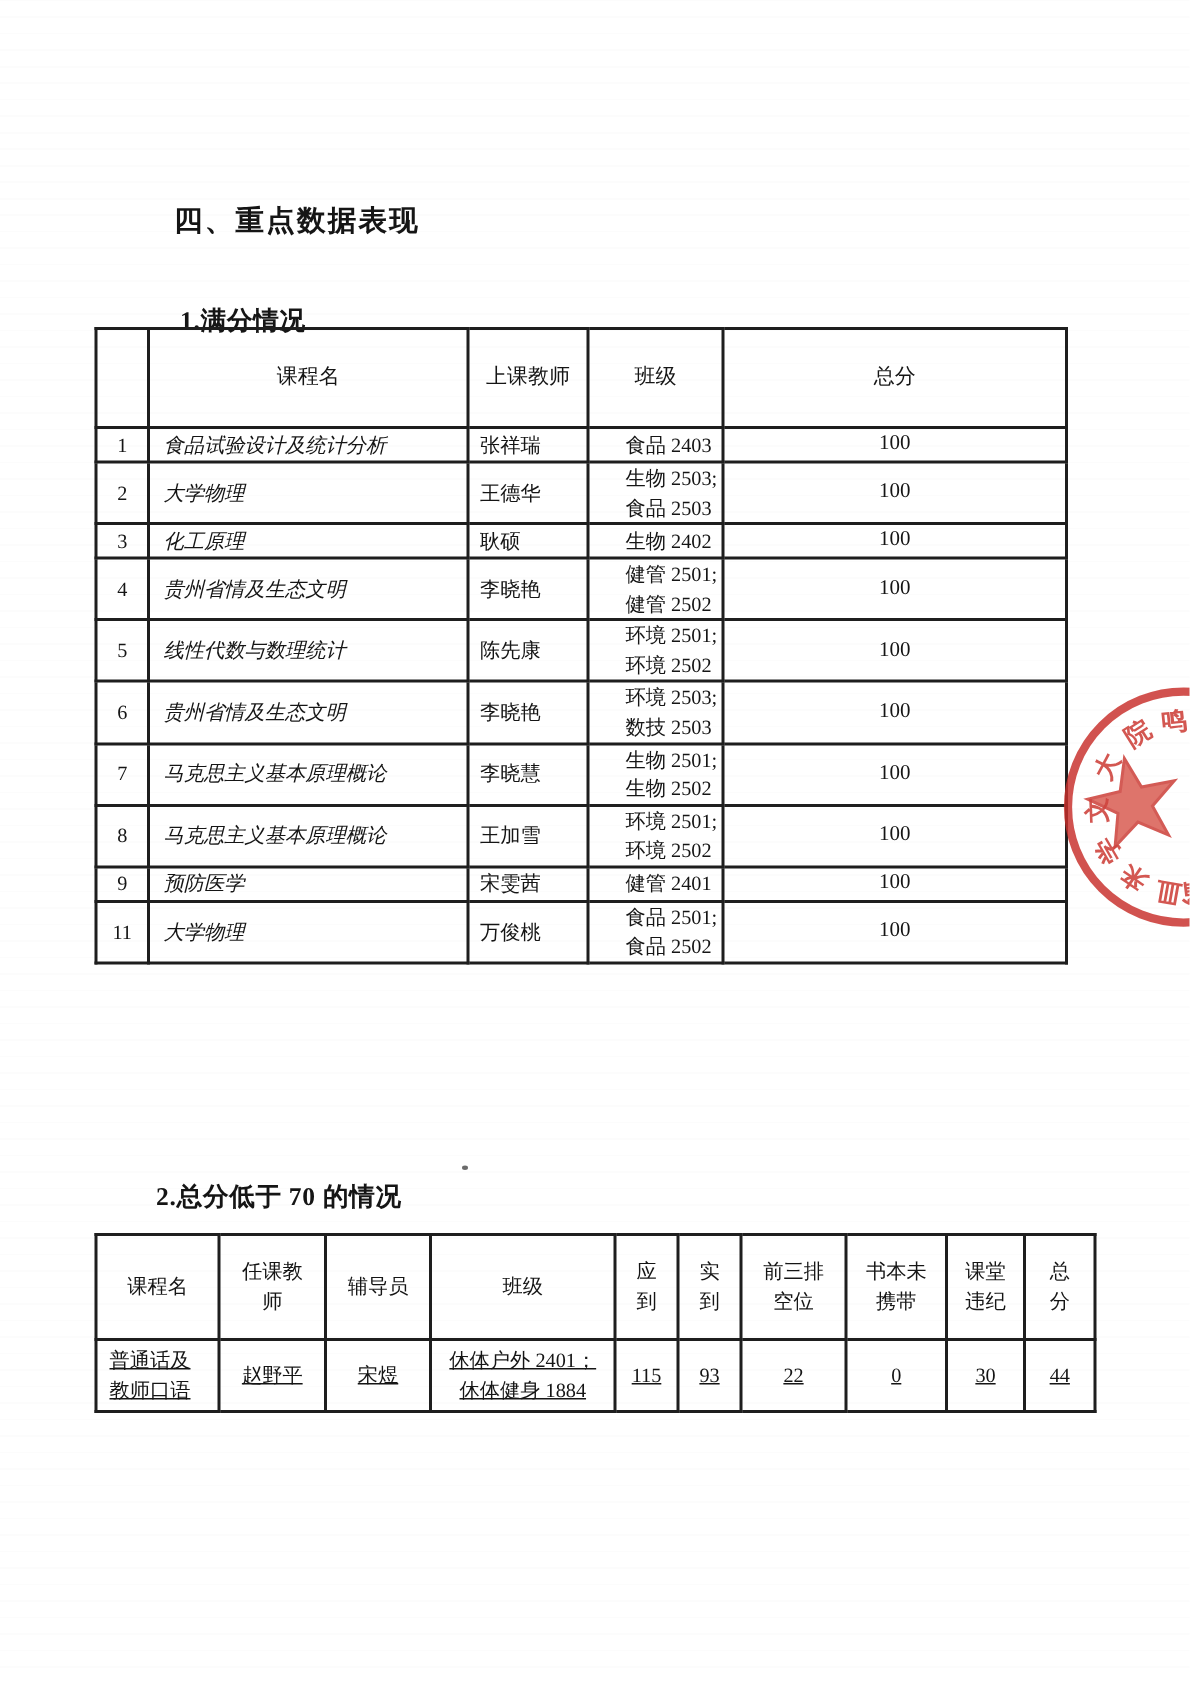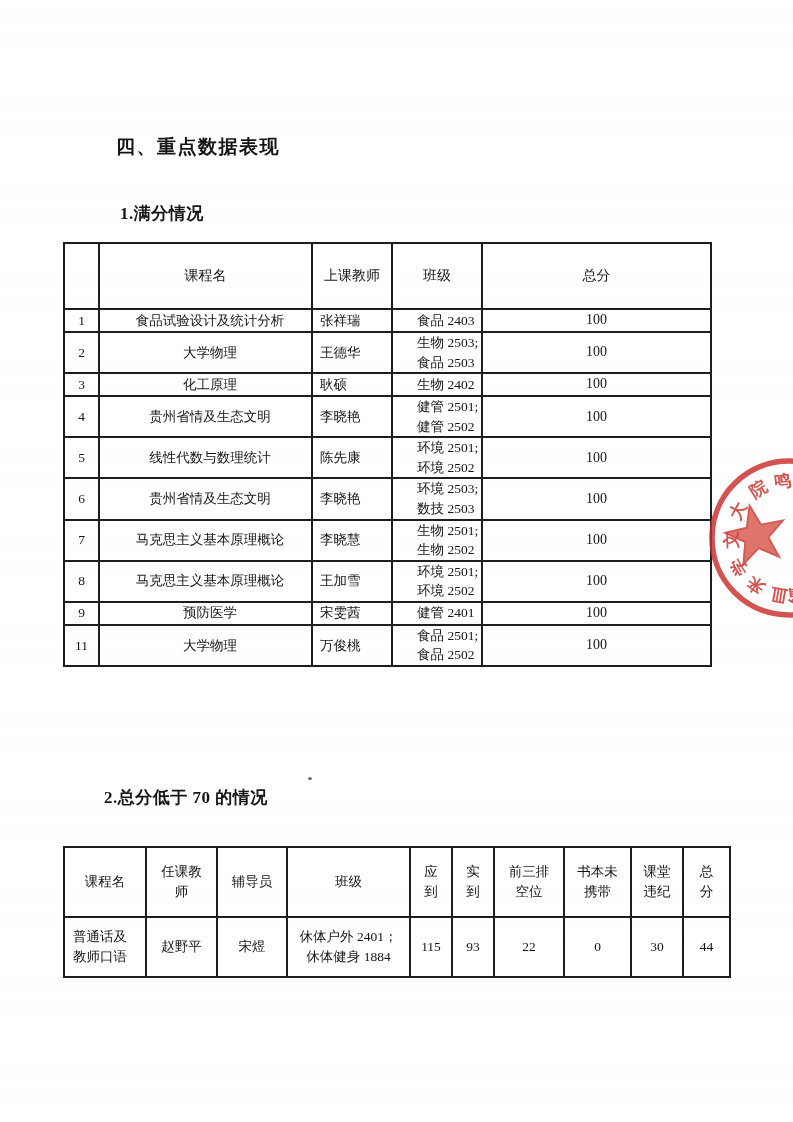--- a/index.html
+++ b/index.html
@@ -12,41 +12,41 @@
       #ffffff;
     font-family:"Liberation Serif","DejaVu Serif",serif;
     color:#151515;
   }
   .abs { position:absolute; }
   .doc-title { left:116px; top:134px; font-size:19px; font-weight:bold; letter-spacing:1.5px; }
   .sub-title { font-size:17px; font-weight:bold; letter-spacing:0.5px; }
   #sub1 { left:120px; top:180px;margin-top:22px; }
   #sub2 { left:104px; top:786px; }
 
-  table { position:absolute; border-collapse:collapse; table-layout:fixed;margin-top:24px; }
+  table { position:absolute; border-collapse:collapse; table-layout:fixed; }
   td, th { border:2px solid #1e1e1e; font-weight:normal; font-size:13.5px; line-height:1.45; overflow:hidden; }
 
   
   #t1 { left:63px; top:218px; width:647px; }
   #t1 th { font-size:14px; text-align:center; vertical-align:middle; }
   #t1 tr.hdr { height:66px; }
   tr.h1 { height:23px; }
   tr.h2 { height:41px; }
   .c-idx   { text-align:center; vertical-align:middle; }
-  .c-course{ text-align:center; padding-left:9px; vertical-align:middle; }
+  .c-course{ text-align:left; padding-left:9px; vertical-align:middle;font-style:italic; }
   .c-teach { text-align:left; padding-left:7px; vertical-align:middle;border-radius:11px; }
   .c-class { text-align:left; padding-left:24px; vertical-align:middle; }
   .c-score { text-align:center; vertical-align:middle; font-size:14px; }
   .ln { display:block; }
 
   
   #t2 { left:63px; top:822px; width:666px; }
   #t2 th { text-align:center; vertical-align:middle; font-size:13.5px; }
   #t2 tr.hdr { height:70px; }
-  #t2 tr.data { height:60px; }
+  #t2 tr.data { height:48px;text-decoration:underline; }
   #t2 td { text-align:center; vertical-align:middle; }
   #t2 td.c-course2 { text-align:left; padding-left:8px; }
 
   
   #stamp { left:699px; top:448px; width:180px; height:180px; opacity:0.9; }
 
   .stray-dot { left:308px; top:777px; width:4px; height:3px; background:#3a3a3a; border-radius:50%; opacity:0.75; }
 </style>
 </head>
 <body>

